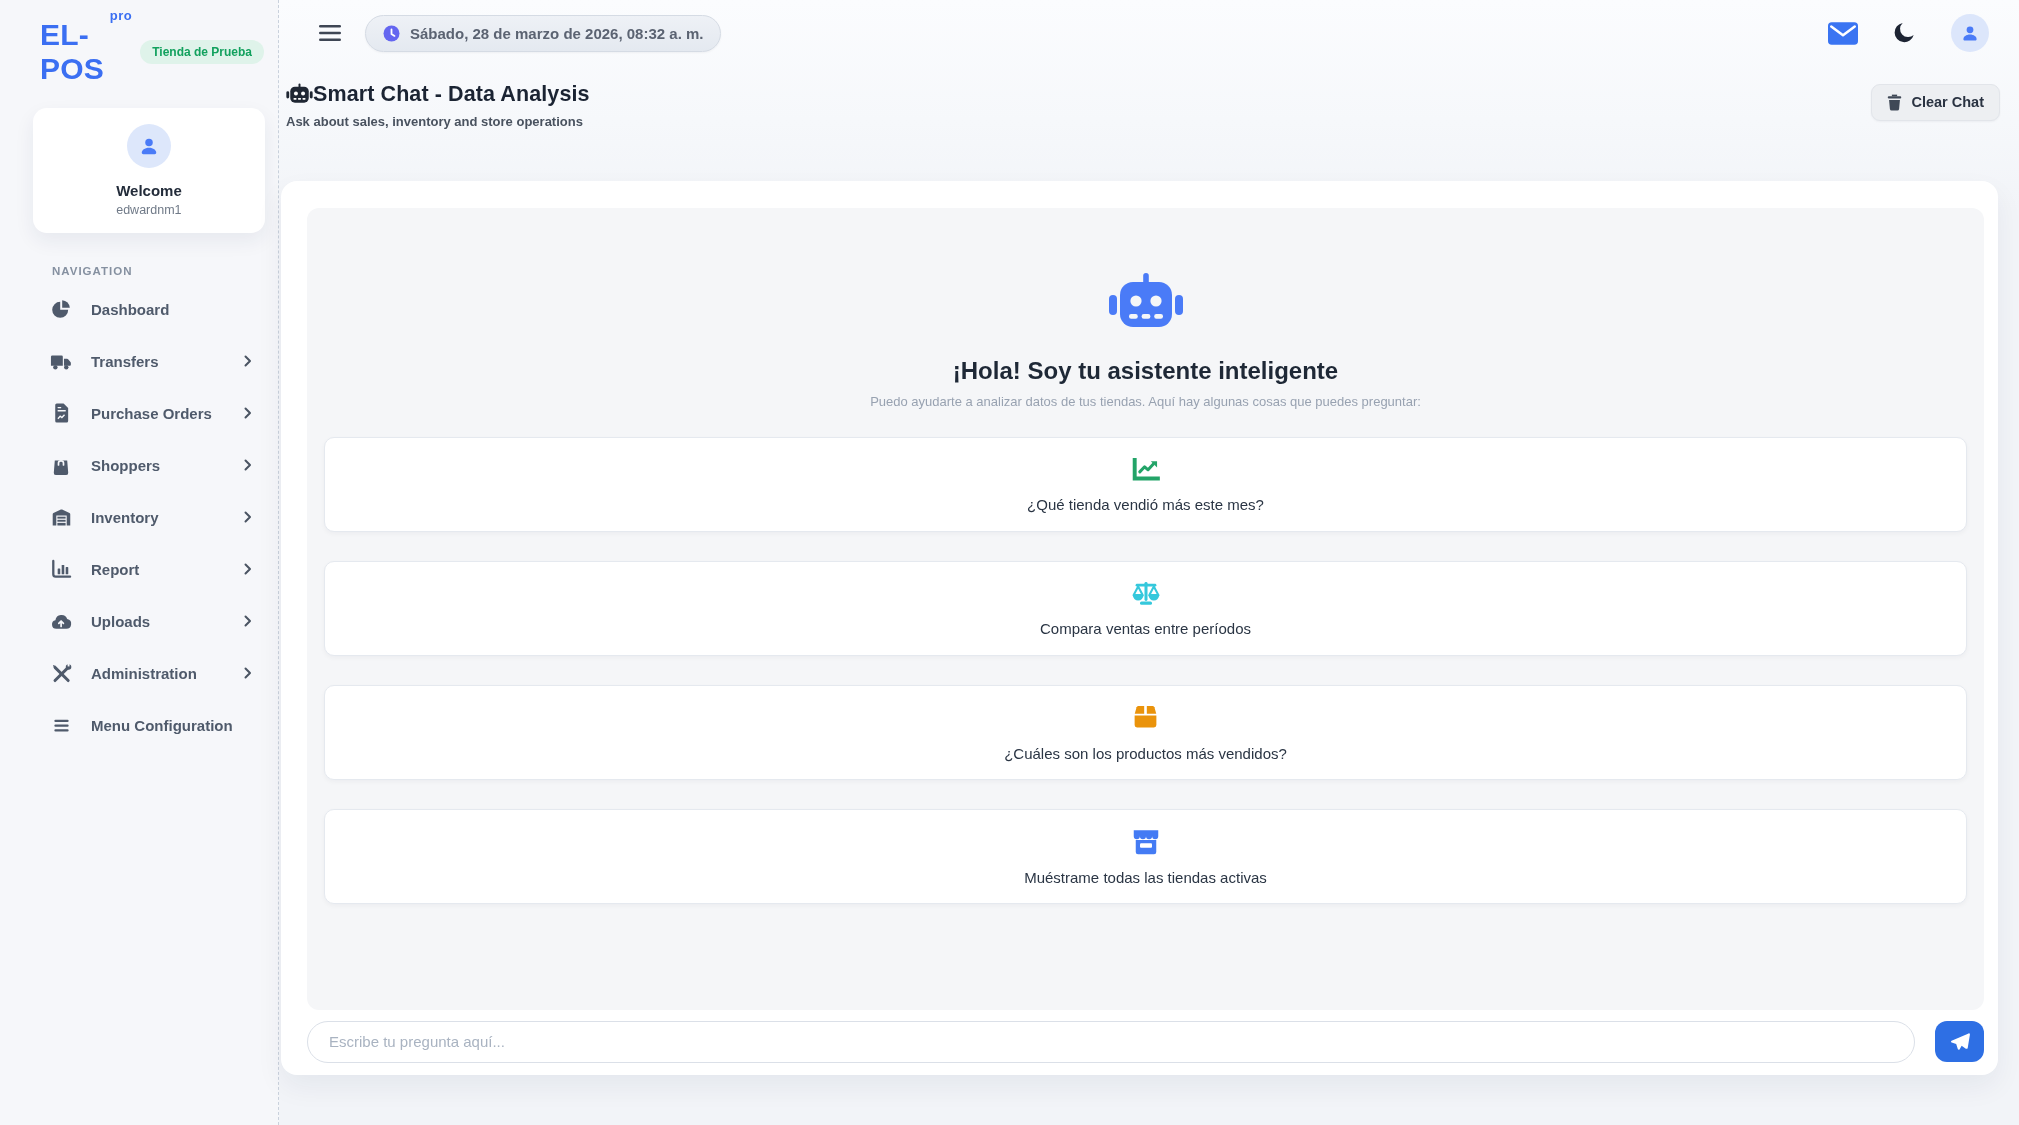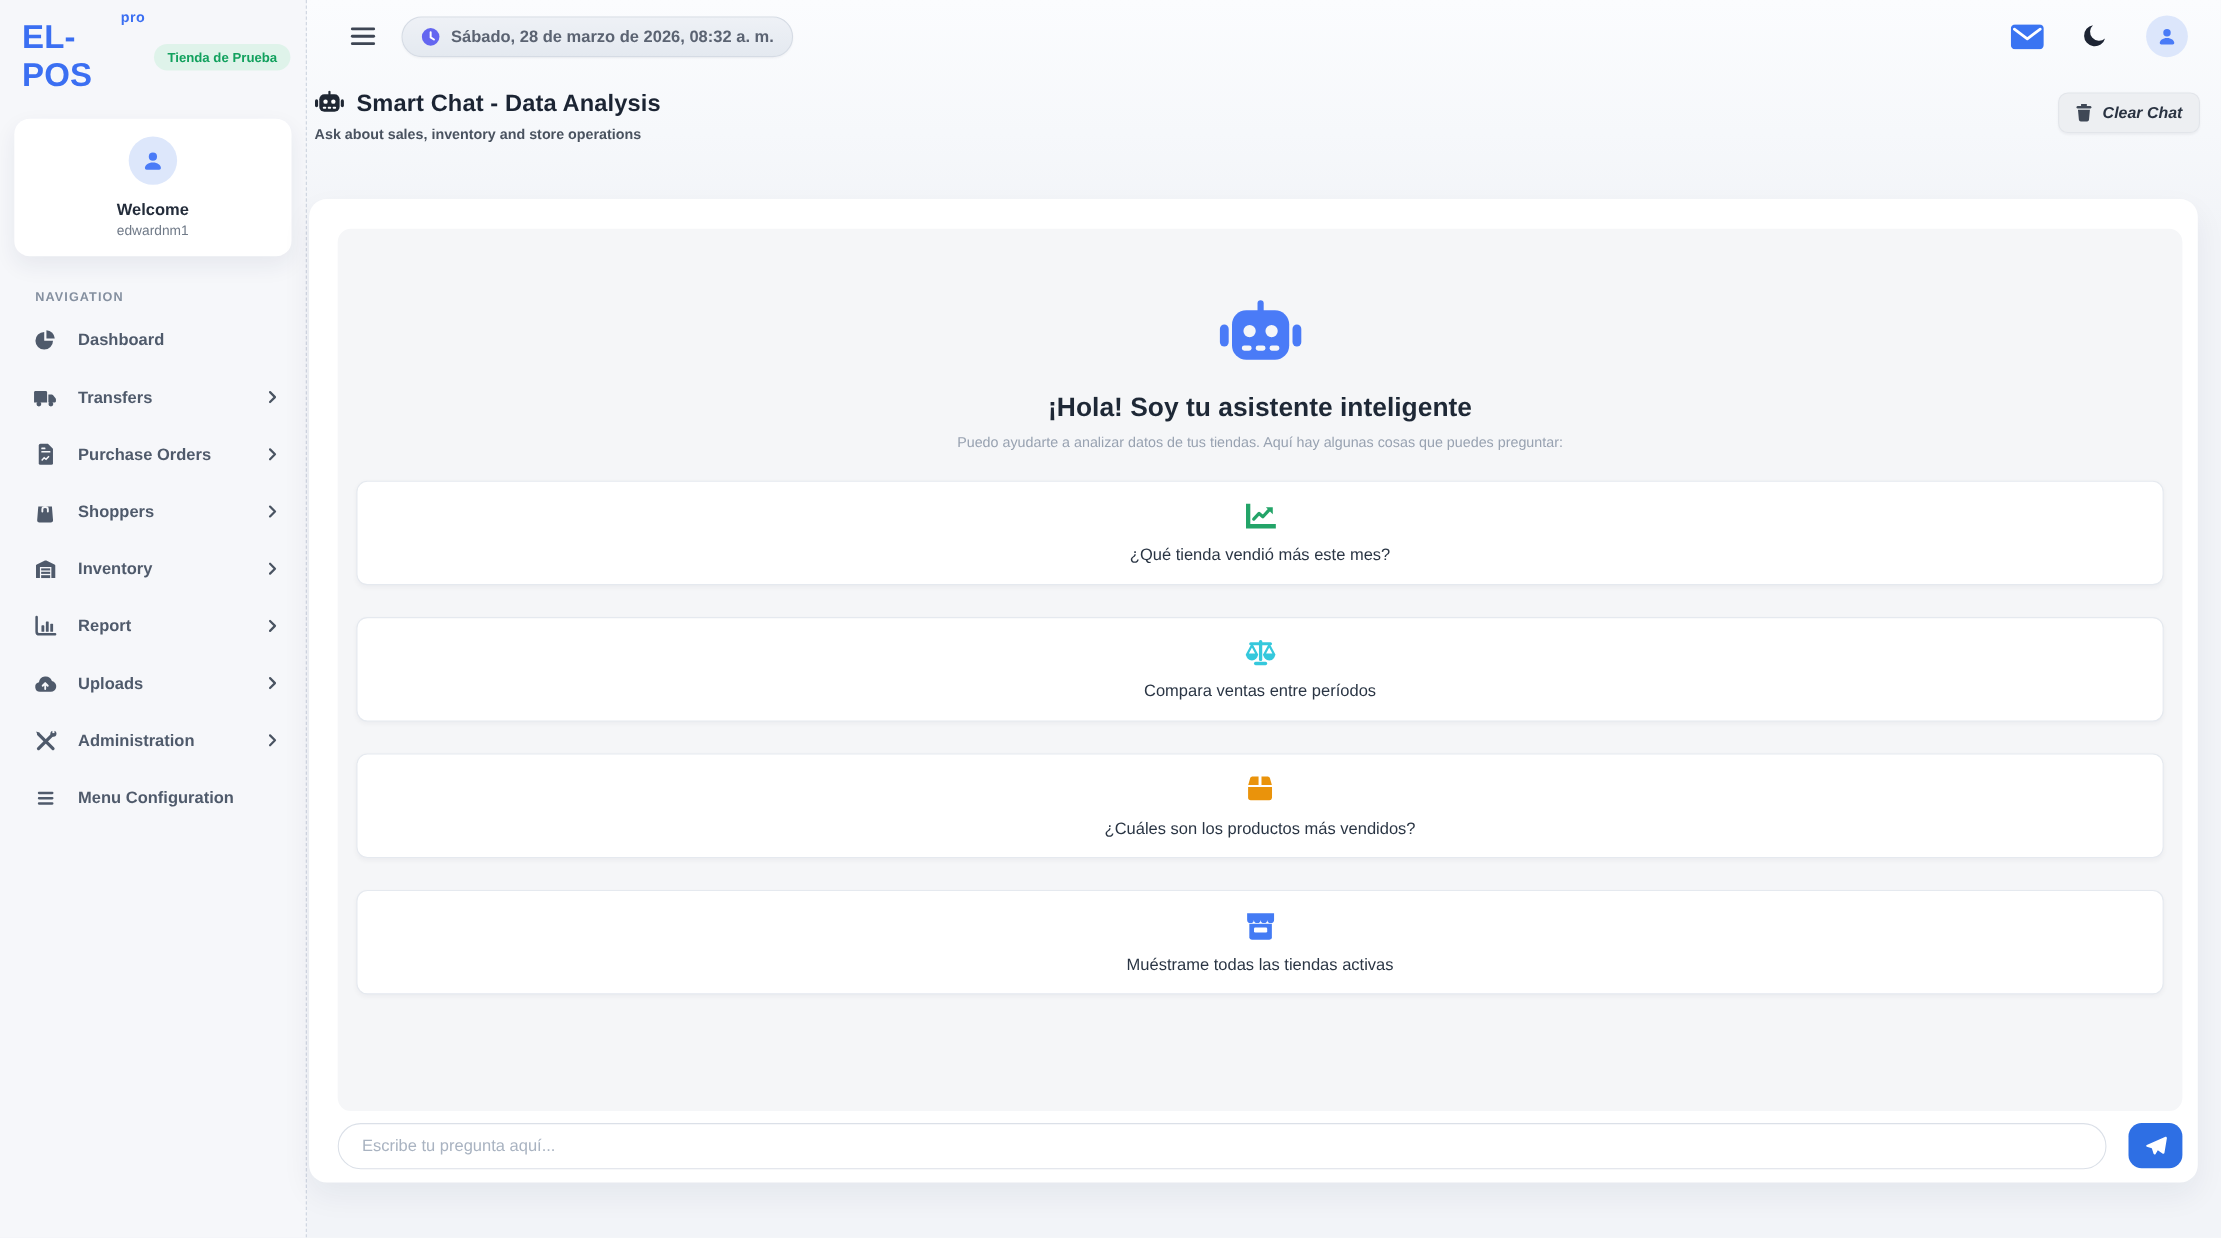--- a/index.html
+++ b/index.html
@@ -2,21 +2,21 @@
 <html><head>
 <meta charset="utf-8">
 <style>
   * { margin:0; padding:0; box-sizing:border-box; }
   html,body { width:2019px; height:1125px; }
   body { font-family:"Liberation Sans", sans-serif; background:#f2f4f8; overflow:hidden; }
   .app { position:relative; width:2019px; height:1125px; display:flex; }
 
   
   .sidebar { width:279px; min-width:279px; height:100%; background:#f6f7fa;
-             border-right:1px dashed #c9d1dc; padding-top:10px; }
+             border-right:1px dashed #c9d1dc; padding-top:10px;padding-left:20px; }
   .brand-row { display:flex; align-items:center; gap:14px; padding:8px 14px 10px 20px; }
   .logo { position:relative; font-size:30px; font-weight:800; color:#3b6ff2; letter-spacing:0.2px; cursor:pointer; }
   .logo-pro { position:absolute; top:-10px; right:-6px; font-size:13px; font-weight:700; letter-spacing:0.5px; }
   .store-badge { font-size:12px; font-weight:700; color:#12a15e; background:#dff3ea;
                  padding:5px 12px; border-radius:999px; white-space:nowrap; }
   .user-card { margin:12px 13px 0; background:#fff; border-radius:14px; padding:16px;
                display:flex; align-items:center; gap:14px; box-shadow:0 8px 20px rgba(30,45,80,0.07); cursor:pointer;flex-direction:column; }
   .avatar-circle { width:44px; height:44px; border-radius:50%; background:#dde7fb;
                    display:flex; align-items:center; justify-content:center; flex:none; }
   .welcome { font-size:15px; font-weight:700; color:#232c3a; }
@@ -35,26 +35,26 @@
   .date-pill { display:flex; align-items:center; gap:10px; height:37px; padding:0 17px;
                background:linear-gradient(180deg,#eef1f6,#e4e9f0); border:1px solid #d5dbe4;
                border-radius:999px; box-shadow:0 1px 2px rgba(30,40,60,0.05); }
   .date-text { font-size:15px; font-weight:600; color:#5b6372; }
   .top-actions { margin-left:auto; display:flex; align-items:center; gap:34px; }
   .icon-btn { background:none; border:none; cursor:pointer; display:flex; align-items:center; }
   .avatar-btn { width:38px; height:38px; border-radius:50%; background:#dce6fb; border:none;
                 display:flex; align-items:center; justify-content:center; cursor:pointer; }
 
   .page-head { display:flex; justify-content:space-between; align-items:flex-start; margin:16px 19px 0 7px; }
-  .title-row { display:flex; align-items:flex-start; gap:11px; }
+  .title-row { display:flex; align-items:center; }
   .page-title { font-size:21.5px; font-weight:700; color:#1b2433; letter-spacing:0.1px; }
   .page-subtitle { font-size:13px; font-weight:600; color:#49525f; margin-top:7px; }
-  .clear-chat { display:flex; align-items:center; gap:9px; background:#edeff2; border:1px solid #e2e5ea;
+  .clear-chat { display:flex; align-items:flex-start; gap:9px; background:#edeff2; border:1px solid #e2e5ea;
                 border-radius:9px; padding:9px 15px; font-family:inherit; font-size:14.5px; font-weight:600;
-                color:#2a3342; cursor:pointer; box-shadow:0 1px 2px rgba(30,40,60,0.05); margin-top:2px;font-style:italic; }
+                color:#2a3342; cursor:pointer; box-shadow:0 1px 2px rgba(30,40,60,0.05); margin-top:2px; }
 
   .panel { margin:52px 21px 0 2px; height:894px; background:#fff; border-radius:16px;
            padding:27px 14px 20px 26px; box-shadow:0 12px 28px rgba(25,39,68,0.06);
            display:flex; flex-direction:column; }
   .chat-area { flex:1; background:#f5f6f8; border-radius:12px; margin-bottom:18px;
                display:flex; flex-direction:column; align-items:center; padding:64px 17px 0; overflow:hidden; }
   .greeting { font-size:24px; font-weight:700; color:#1e2836; margin-top:21px; }
   .helper { font-size:13px; color:#98a2b1; margin-top:9px; }
   .cards { margin-top:28px; width:100%; display:grid; grid-template-columns:1fr;
            column-gap:28px; row-gap:29px; }

